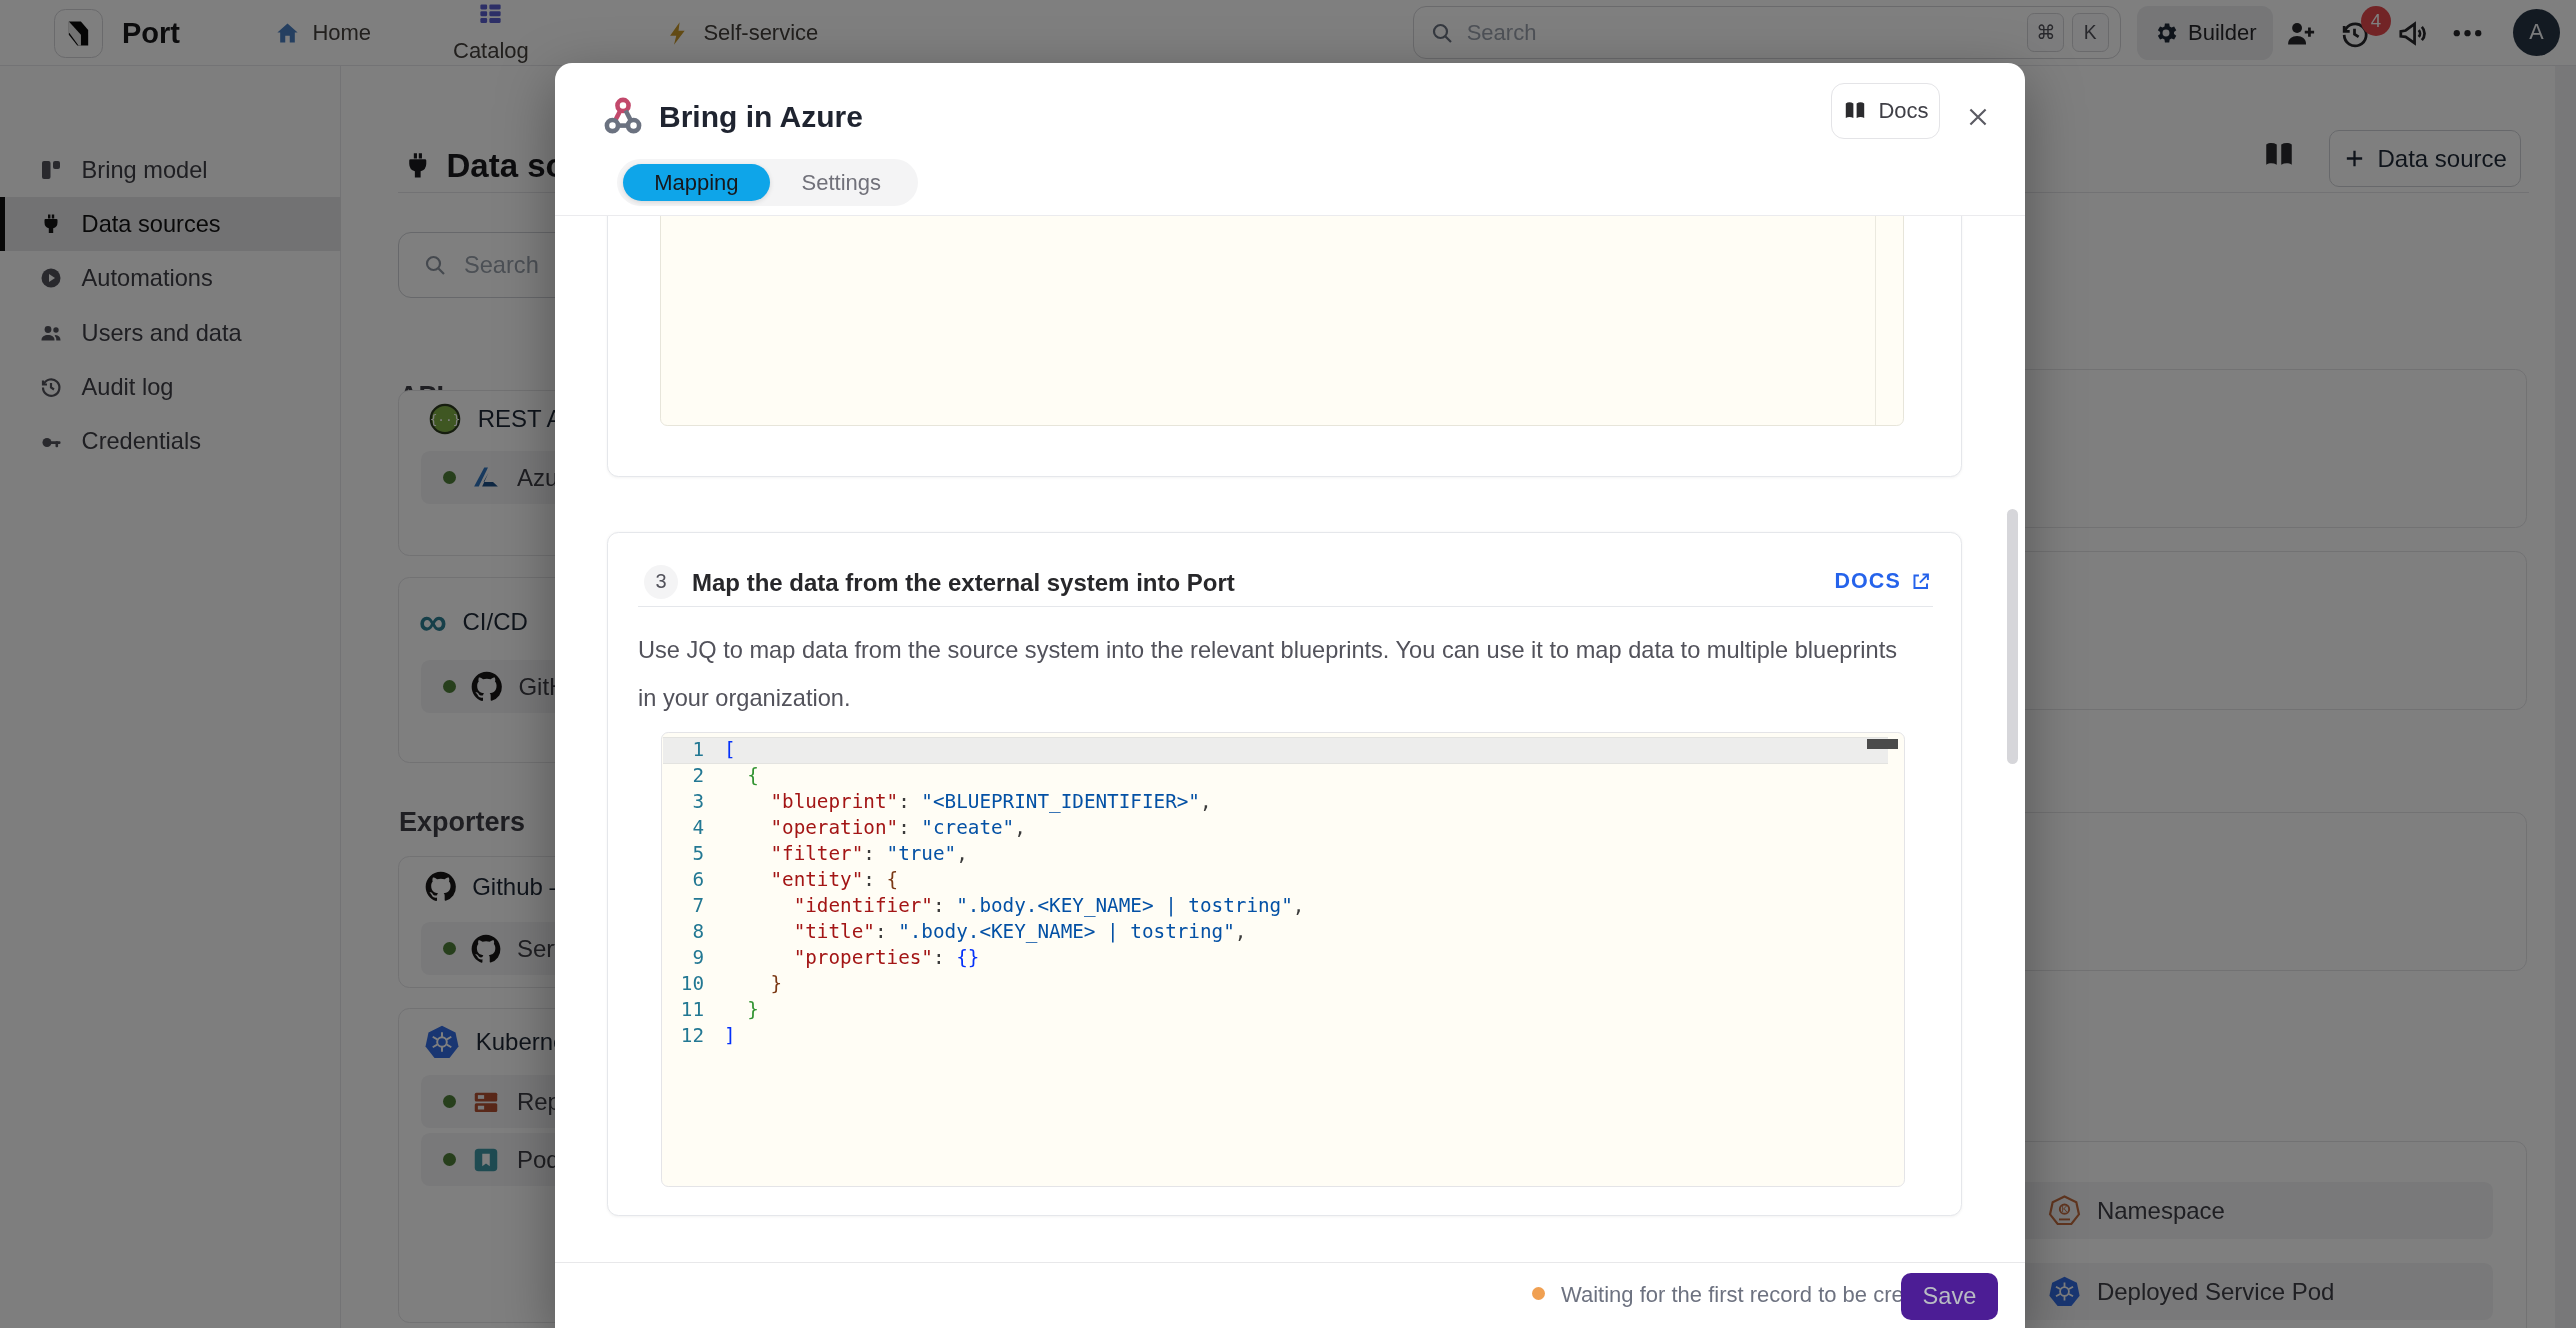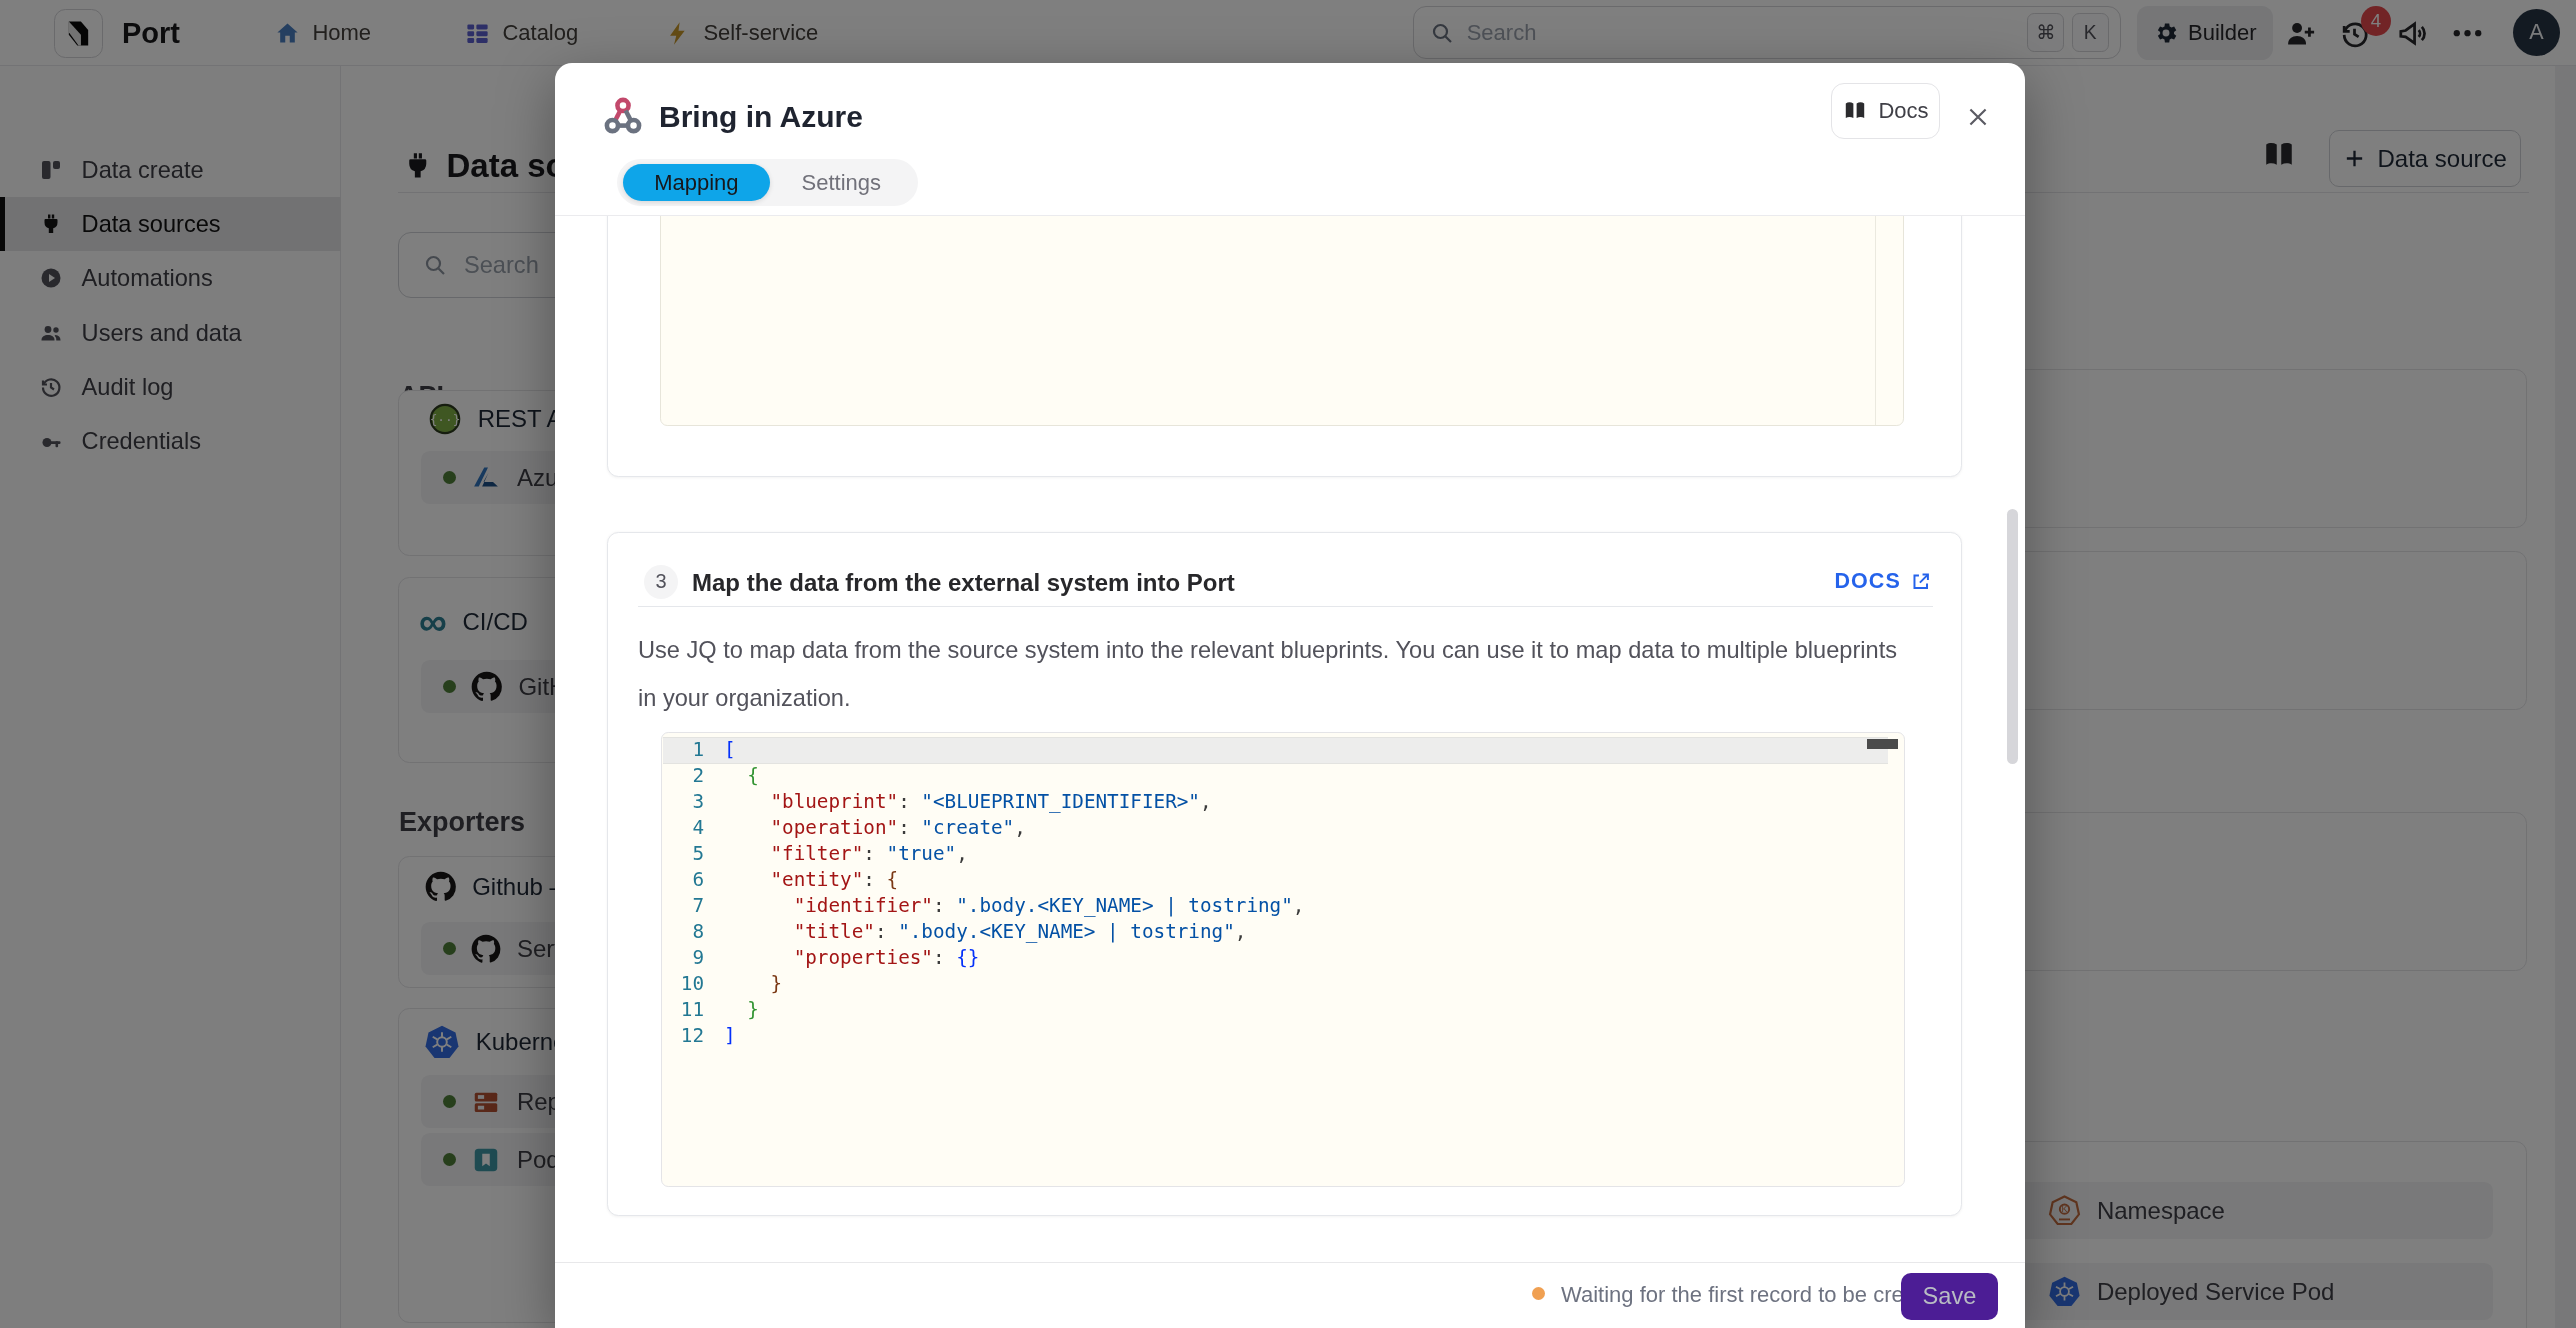--- a/index.html
+++ b/index.html
@@ -128,21 +128,21 @@
     </div>
     <div class="brand">Port</div>
     <div class="navitem" style="left:274px;">
       <span>
           <svg width="27" height="27" viewBox="0 0 24 24">
             <path fill="#4a7fc1" d="M12 3l9 8h-2.5v9h-4.5v-6h-4v6H5.5v-9H3z"></path>
           </svg>
         </span>
       <span>Home</span>
     </div>
-    <div class="navitem" style="left:464px;">
+    <div class="navitem" style="left:453px;flex-direction:column;">
       <span>
           <svg width="27" height="27" viewBox="0 0 24 24">
             <g fill="#5a5fcf">
               <rect x="3" y="4" width="6" height="4.4" rx="1"></rect>
               <rect x="11" y="4" width="10" height="4.4" rx="1"></rect>
               <rect x="3" y="10" width="6" height="4.4" rx="1"></rect>
               <rect x="11" y="10" width="10" height="4.4" rx="1"></rect>
               <rect x="3" y="16" width="6" height="4.4" rx="1"></rect>
               <rect x="11" y="16" width="10" height="4.4" rx="1"></rect>
             </g>
@@ -222,21 +222,21 @@
   <div class="sidebar">
     <div class="side-item" style="top:77px;">
       <span>
           <svg width="24" height="24" viewBox="0 0 24 24">
             <g fill="#52525b">
               <rect x="3" y="3" width="8.5" height="18" rx="2"></rect>
               <rect x="14" y="3" width="7" height="8" rx="2"></rect>
             </g>
           </svg>
         </span>
-      <span>Data create</span>
+      <span>Bring model</span>
     </div>
     <div class="side-item selected" style="top:131px;">
       <span>
           <svg width="24" height="24" viewBox="0 0 24 24">
             <path fill="#141414" d="M9 2.5h2.4v4H9zM12.8 2.5h2.4v4h-2.4zM6.5 7h11a1 1 0 0 1 1 1v2.5a6 6 0 0 1-4.3 5.75V21h-4.4v-4.75A6 6 0 0 1 5.5 10.5V8a1 1 0 0 1 1-1z"></path>
           </svg>
         </span>
       <span>Data sources</span>
     </div>
     <div class="side-item" style="top:185px;">

